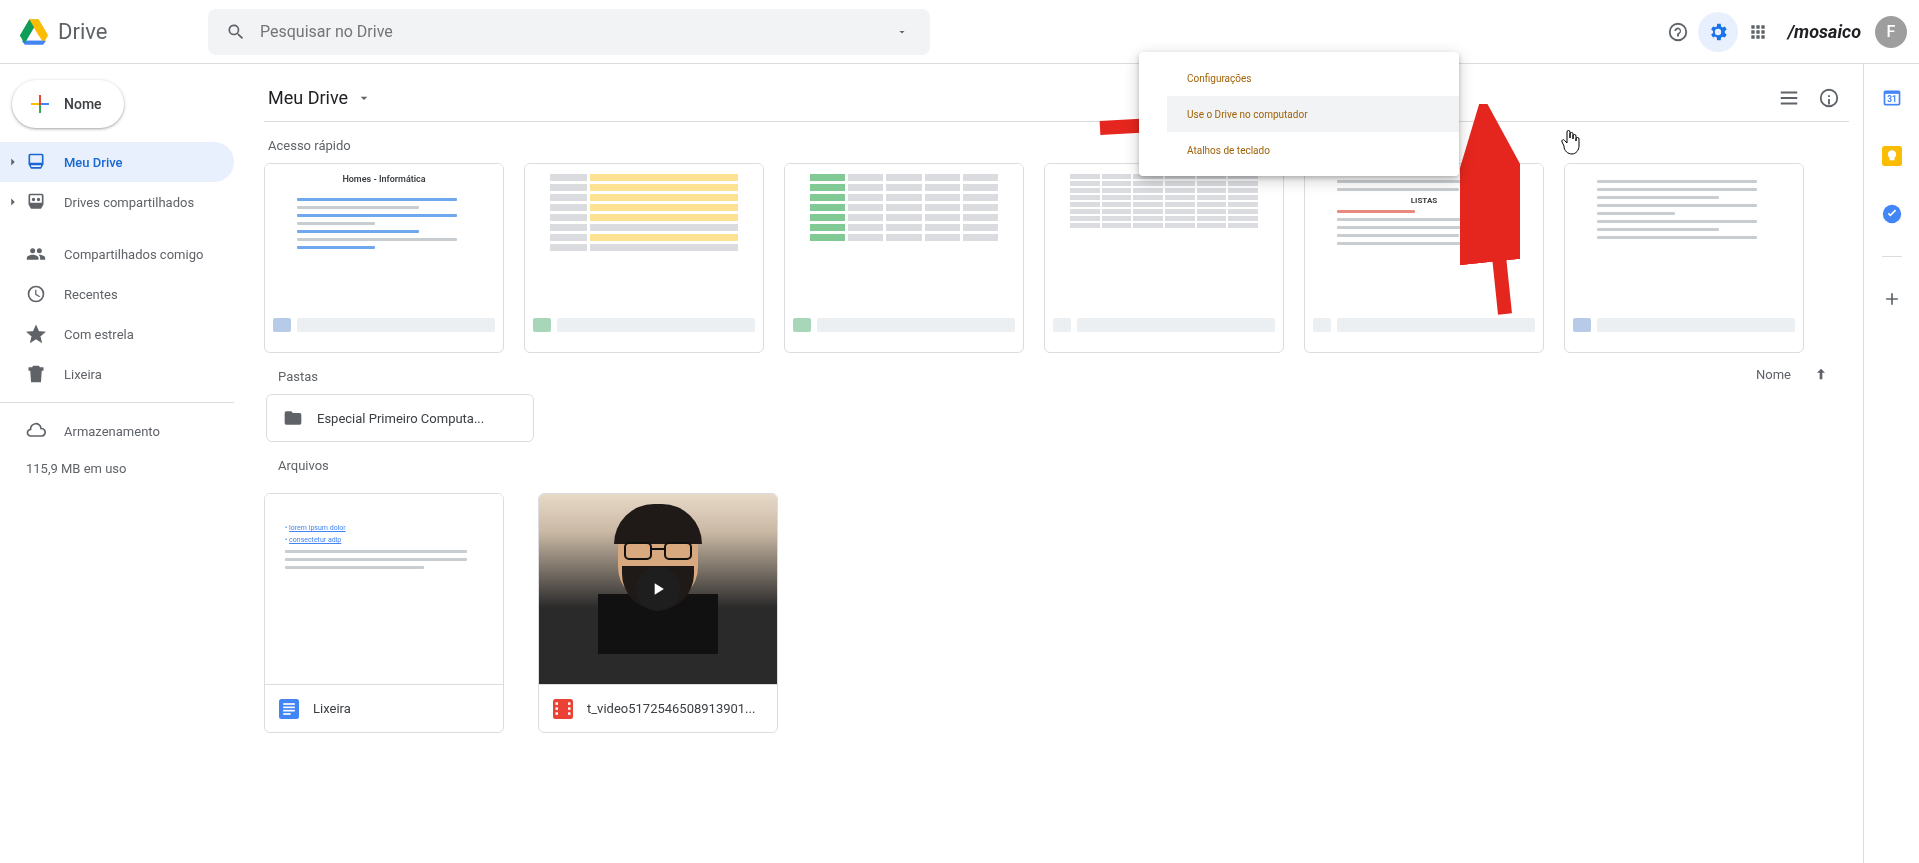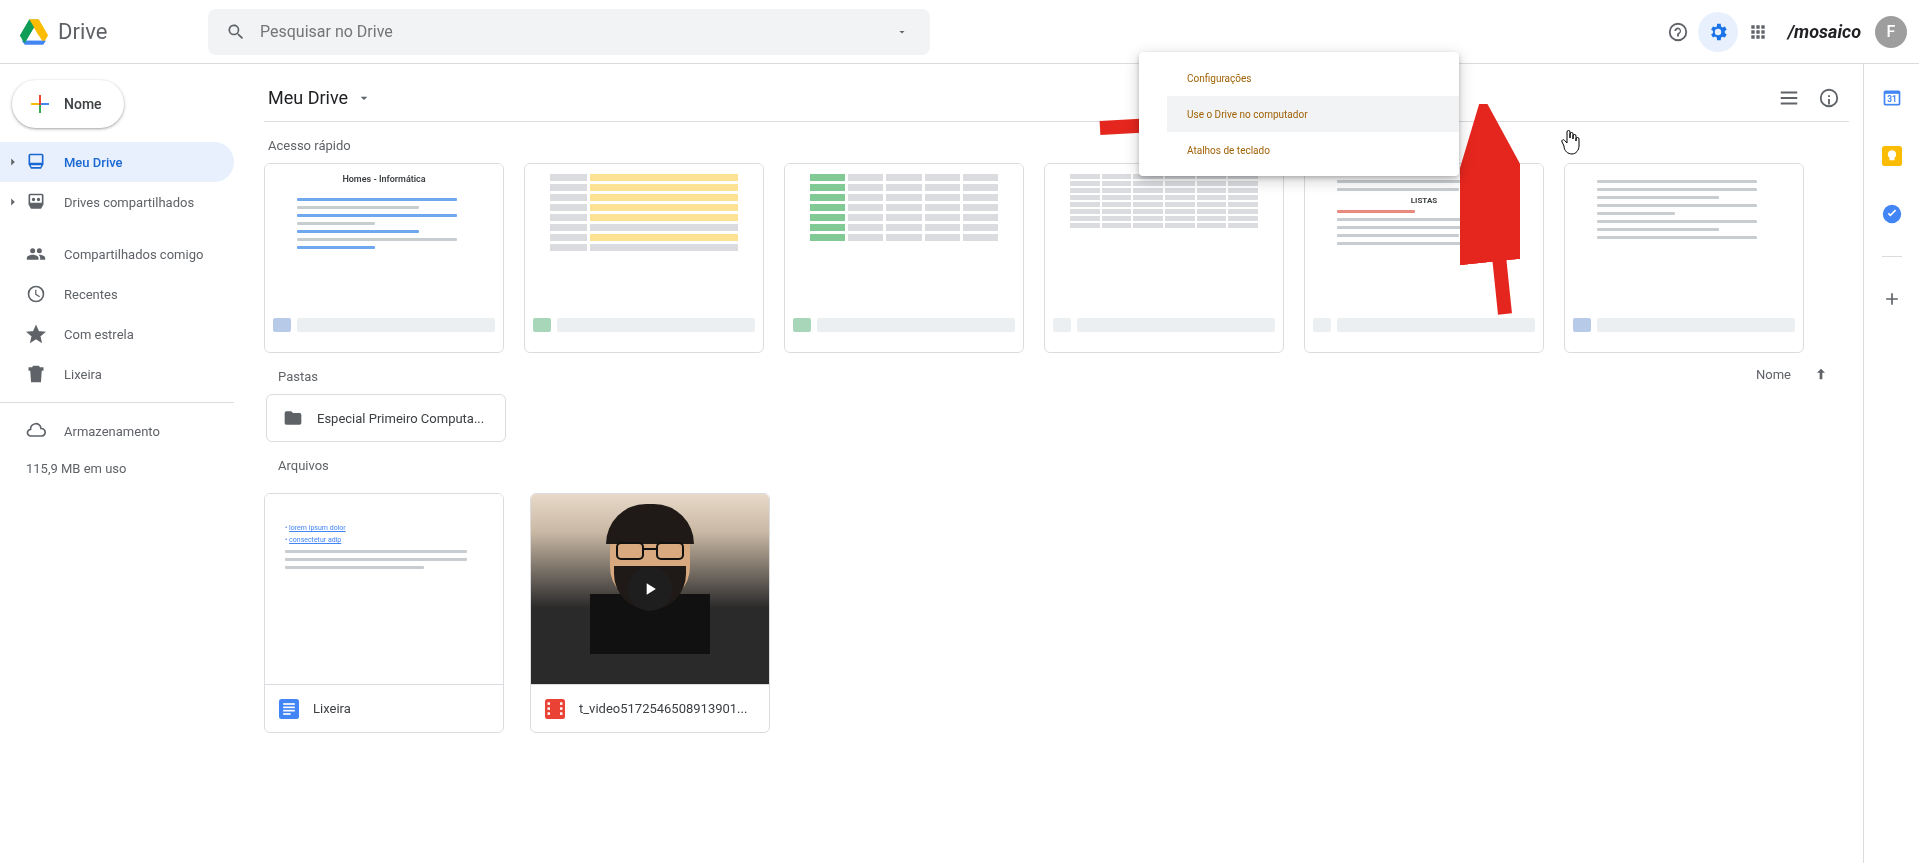--- a/index.html
+++ b/index.html
@@ -39,23 +39,23 @@
 .section-title { font-size:13px; color:#5f6368; padding: 16px 0 10px 4px; }
 
 .quick-row { display:flex; gap:20px; }
 .quick-card { width:240px; height:190px; border:1px solid #dadce0; border-radius:6px; overflow:hidden; cursor:pointer; display:flex; flex-direction:column; }
 .quick-thumb { flex:1; background:#fff; padding:10px; display:flex; flex-direction:column; gap:2px; align-items:center; justify-content:flex-start; overflow:hidden; }
 .quick-footer { height:54px; padding:8px; display:flex; align-items:center; gap:6px; }
 .blurbar { height:14px; border-radius:2px; }
 
 .folders-header { display:flex; align-items:center; }
 .folders-header .sort { margin-left:auto; display:flex; align-items:flex-end; gap:22px; font-size:13px; color:#5f6368; cursor:pointer; padding-right:20px; }
-.folder-chip { display:inline-flex; align-items:center; height:48px; border:1px solid #dadce0; border-radius:6px; padding:0 16px; gap:14px; font-size:13px; color:#3c4043; cursor:pointer; width:240px; }
-
-.file-grid { display:flex; gap:26px; margin-top:10px; }
+.folder-chip { display:inline-flex; align-items:center; height:48px; border:1px solid #dadce0; border-radius:6px; padding:0 16px; gap:14px; font-size:13px; color:#3c4043; cursor:pointer; width:268px; }
+
+.file-grid { display:flex; gap:34px; margin-top:10px; }
 .file-card { width:240px; height:240px; border:1px solid #dadce0; border-radius:6px; overflow:hidden; cursor:pointer; display:flex; flex-direction:column; }
 .file-thumb { flex:1; background:#fff; position:relative; overflow:hidden; }
 .file-footer { height:48px; display:flex; align-items:center; padding:0 14px; gap:14px; font-size:13px; color:#3c4043; border-top:1px solid #dadce0; }
 .video-thumb { background:linear-gradient(180deg,#e8d9c8 0%, #c9b8a4 20%, #2a2a2a 60%); display:flex; align-items:center; justify-content:center; }
 .face { position:absolute; top:10px; left:50%; transform:translateX(-50%); width:120px; height:150px; }
 .head { width:80px; height:95px; background:#d8a87f; border-radius:40px 40px 36px 36px; position:absolute; left:20px; top:4px; }
 .hair { width:88px; height:40px; background:#1f1a17; border-radius:44px 44px 0 0; position:absolute; left:16px; top:0; }
 .beard { width:72px; height:44px; background:#1f1a17; border-radius:0 0 36px 36px; position:absolute; left:24px; top:62px; }
 .glasses { position:absolute; top:38px; left:26px; width:68px; height:20px; }
 .lens { width:28px; height:18px; border:2px solid #111; border-radius:5px; position:absolute; top:0; }

